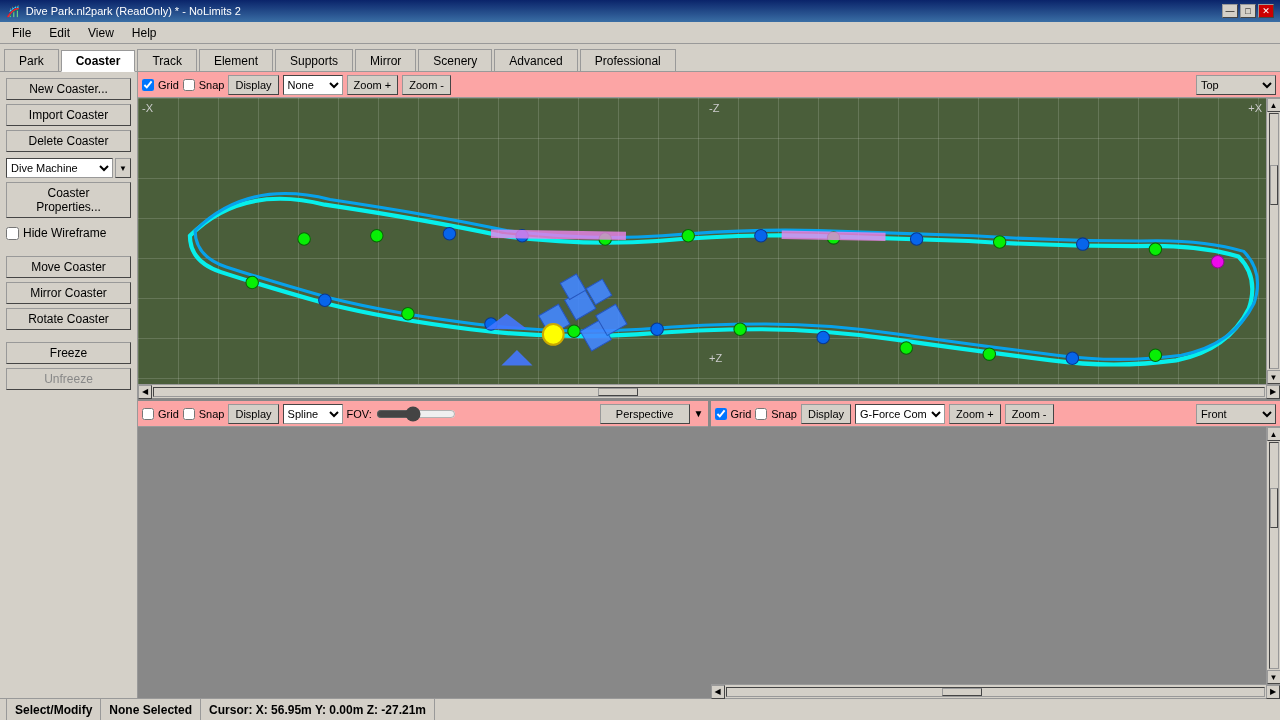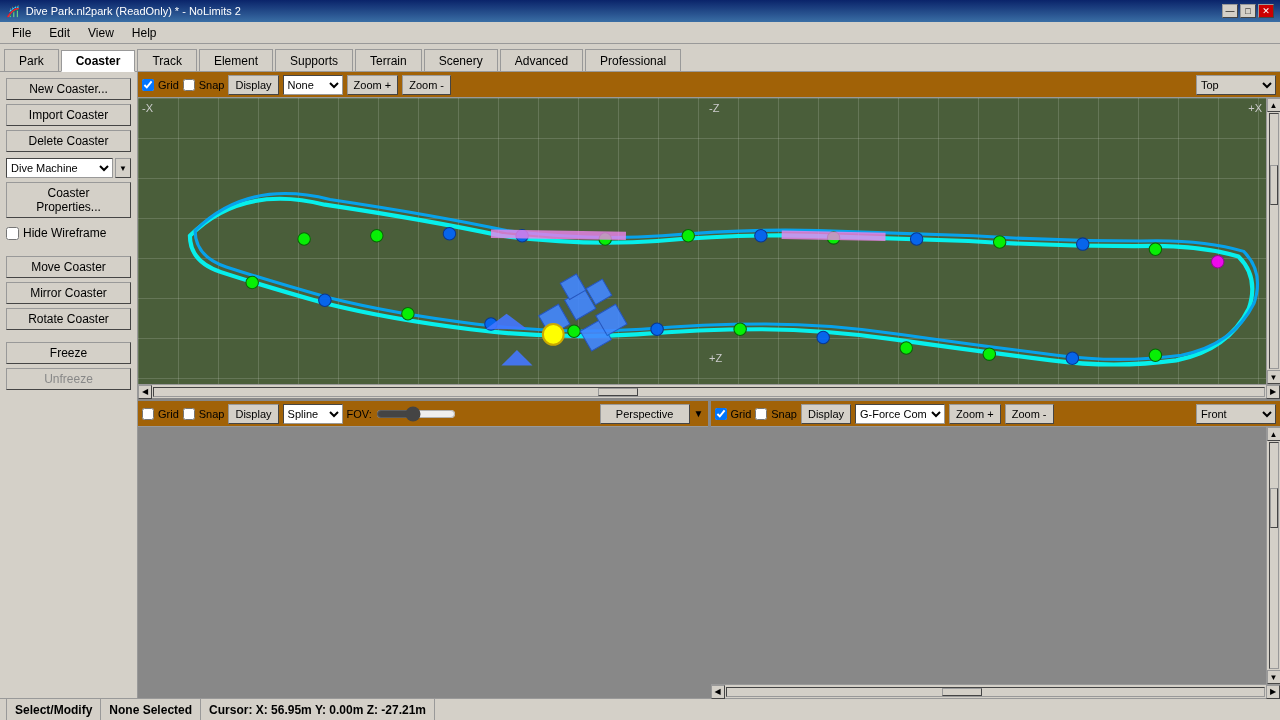--- a/index.html
+++ b/index.html
@@ -140,21 +140,21 @@
 
     
     #top-viewport {
       flex: 1;
       position: relative;
       display: flex;
       flex-direction: column;
     }
 
     .viewport-toolbar {
-      background: #a16207;
+      background: #fca5a5;
       height: 26px;
       display: flex;
       align-items: center;
       padding: 0 4px;
       gap: 4px;
       border-bottom: 1px solid #999;
       flex-shrink: 0;
     }
     .viewport-toolbar .vt-label { font-size: 11px; }
     .vt-checkbox { width: 12px; height: 12px; }
@@ -388,21 +388,21 @@
   <div class="menu-item">View</div>
   <div class="menu-item">Help</div>
 </div>
 
 <div id="tab-bar">
   <div class="tab">Park</div>
   <div class="tab active">Coaster</div>
   <div class="tab">Track</div>
   <div class="tab">Element</div>
   <div class="tab">Supports</div>
-  <div class="tab">Terrain</div>
+  <div class="tab">Mirror</div>
   <div class="tab">Scenery</div>
   <div class="tab">Advanced</div>
   <div class="tab">Professional</div>
 </div>
 
 <div id="main">
 
   <div id="sidebar">
     <button class="sidebar-btn">New Coaster...</button>
     <button class="sidebar-btn">Import Coaster</button>

